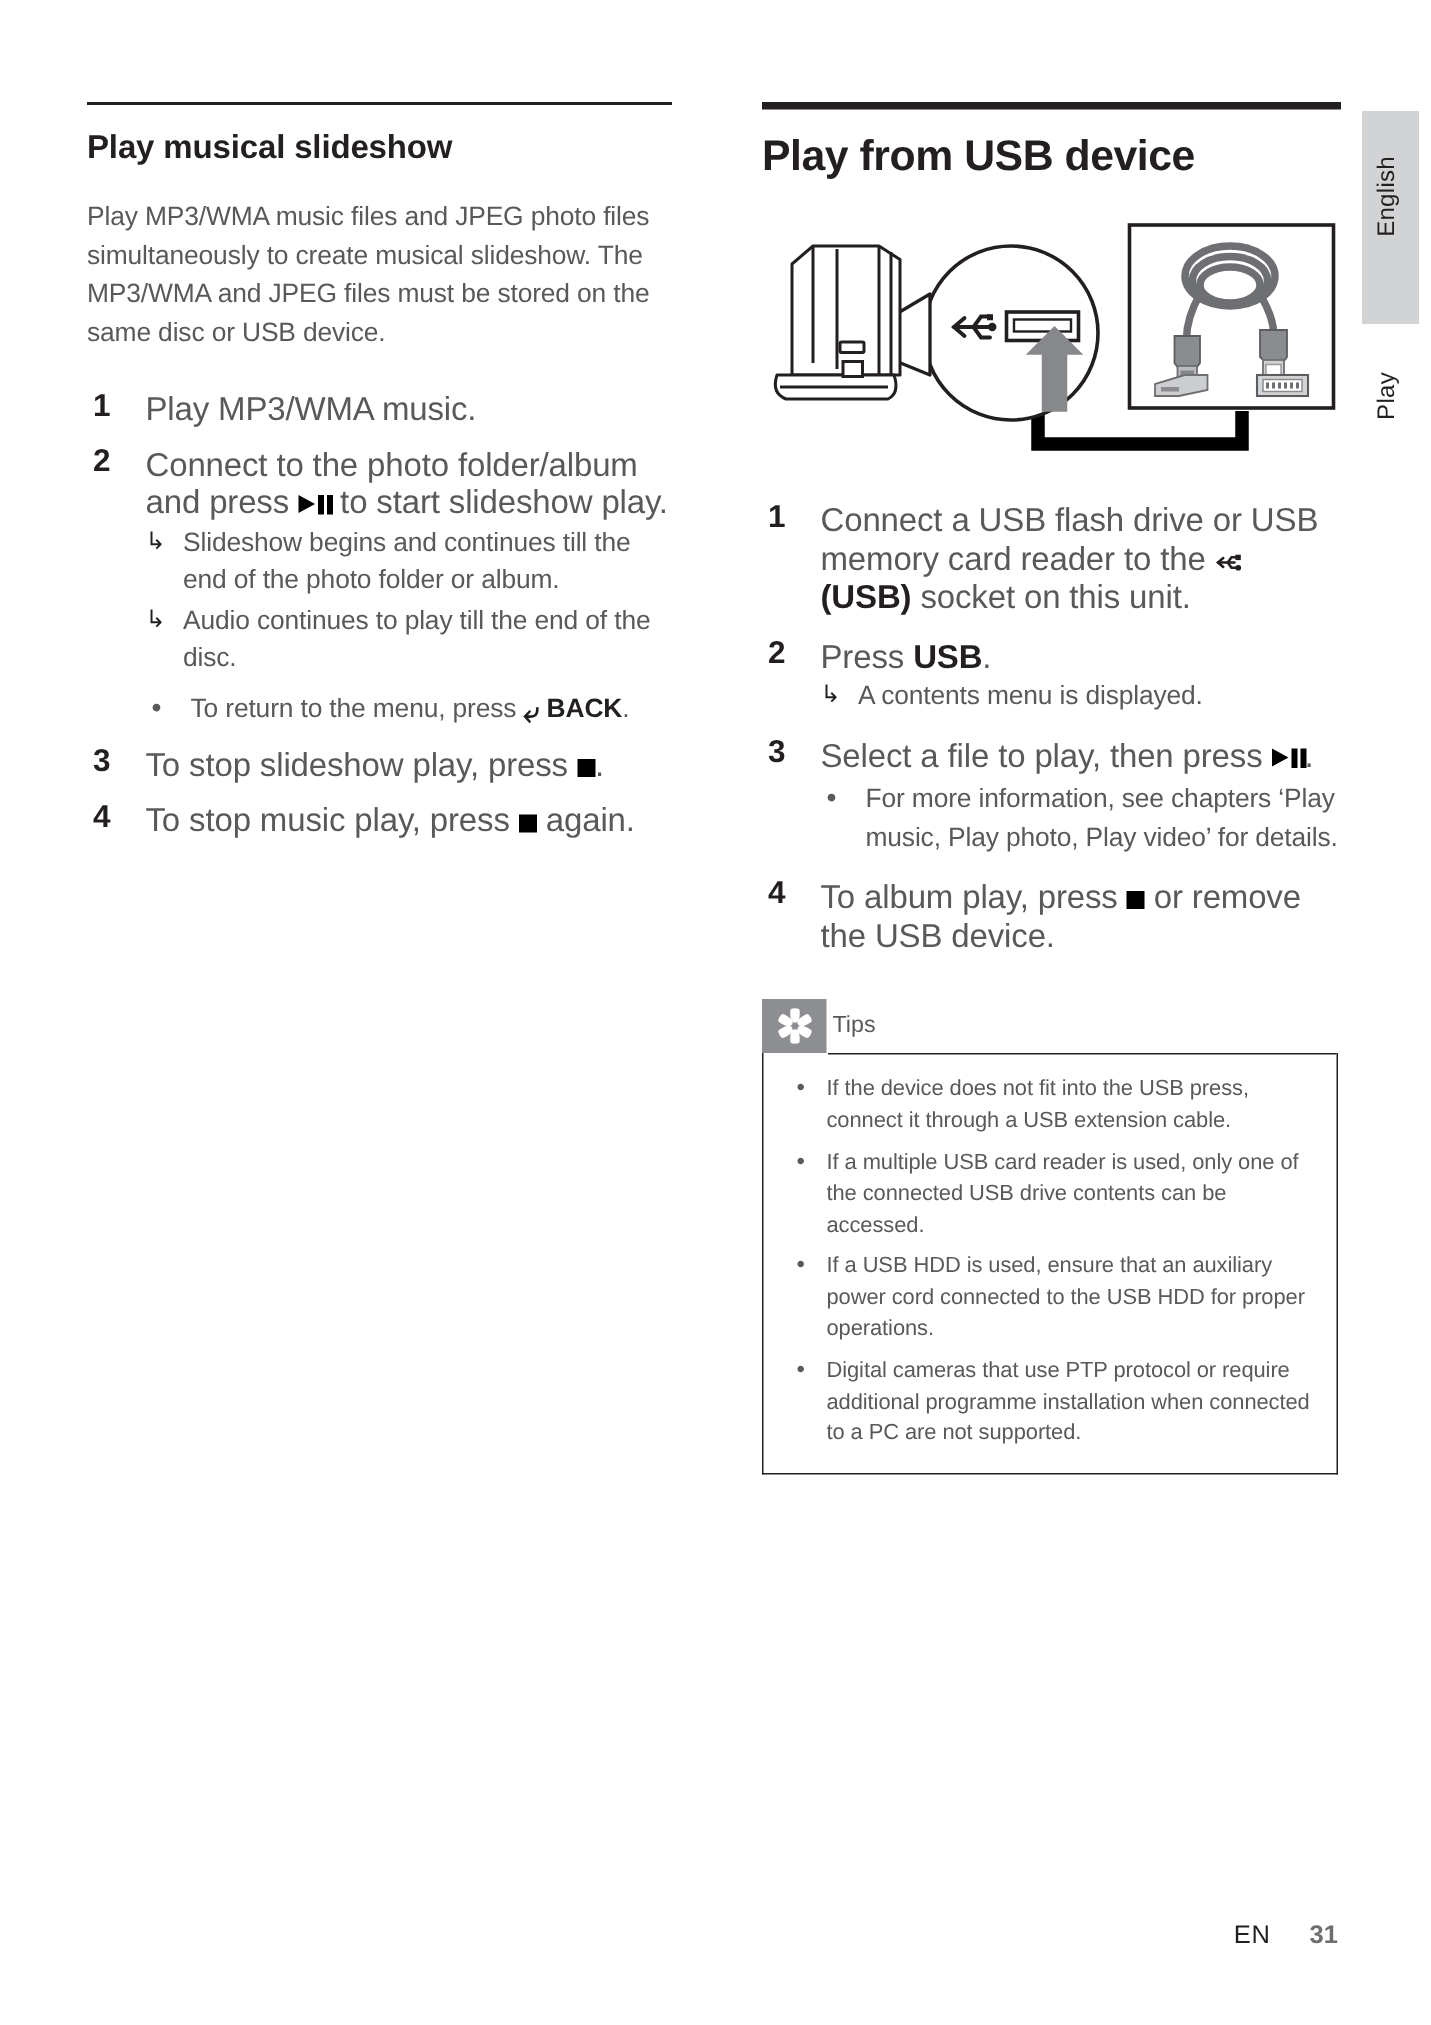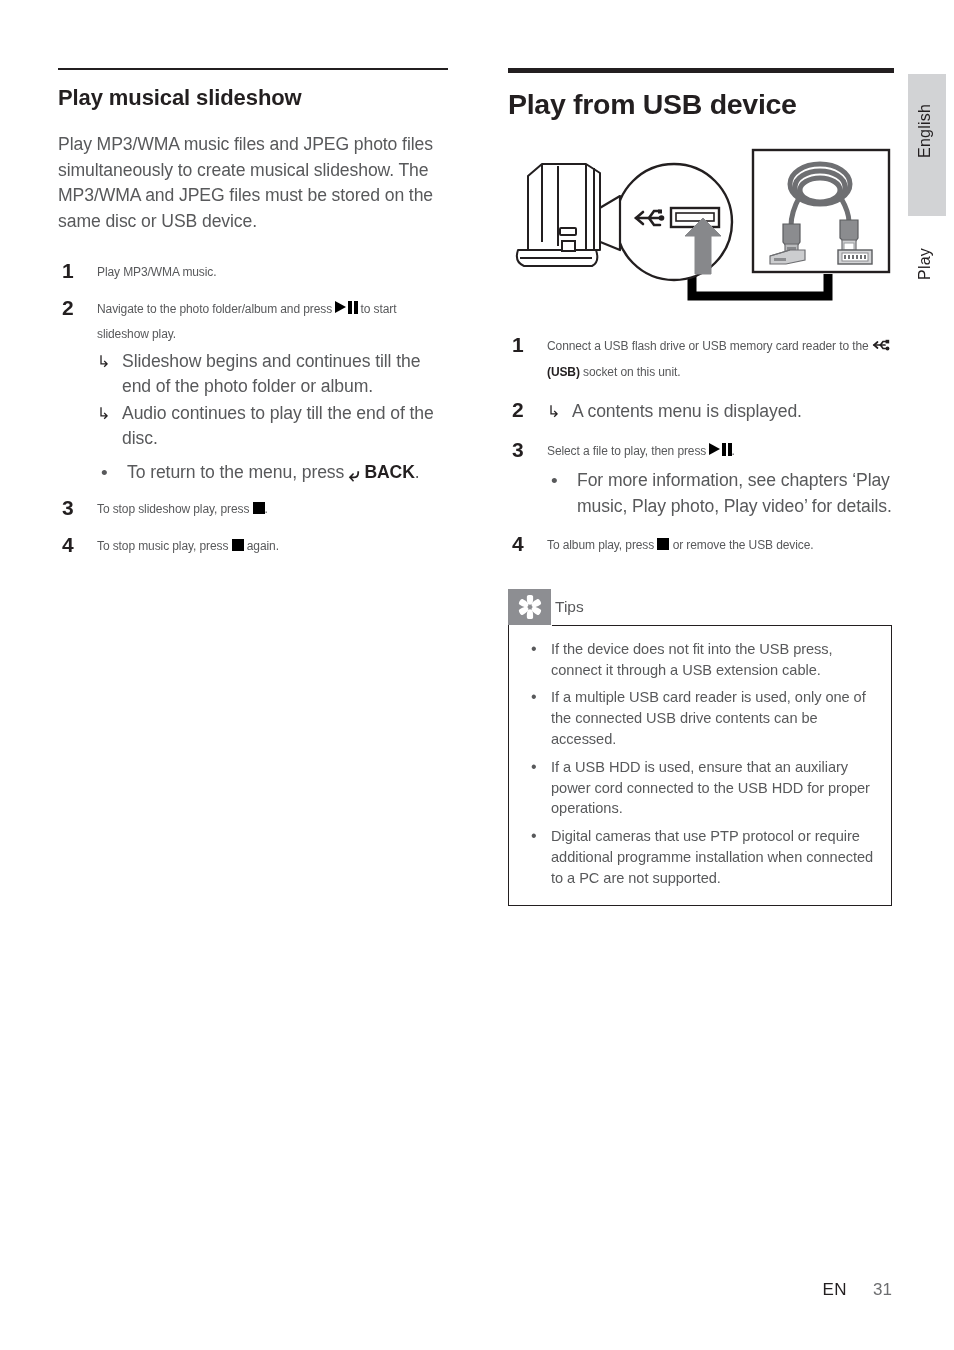--- a/index.html
+++ b/index.html
@@ -85,21 +85,21 @@
   .step-num {
     position: absolute;
     left: 4px;
     top: -2px;
     font-size: 21px;
     font-weight: 700;
     color: #231f20;
     line-height: 25.5px;
   }
   .step-text {
-    font-size: 12px;
+    font-size: 22px;
     line-height: 25.5px;
     color: #58595b;
     letter-spacing: -0.1px;
   }
   .step-text b, .bold {
     color: #231f20;
     font-weight: 700;
   }
 
   
@@ -300,20 +300,21 @@
   .footer-en {
     font-size: 17px;
     color: #231f20;
     letter-spacing: 0.5px;
     margin-left: 48px;
   }
   .footer-page {
     font-size: 17px;
     color: #6d6e70;
     margin-left: 26px;
+    font-weight: bold;
   }
 </style>
 </head>
 <body>
 
 <div class="page">
 
   <div class="col-left">
 
     <div class="rule-thin"></div>
@@ -327,21 +328,21 @@
       <div class="step">
         <span class="step-num">1</span>
         <div class="step-text">
           <span>Play MP3/WMA music.</span>
         </div>
       </div>
 
       <div class="step">
         <span class="step-num">2</span>
         <div class="step-text">
-          <span>Navigate to the photo folder/album and press </span><span class="glyph-playpause"><span class="tri"></span><span class="bar1"></span><span class="bar2"></span></span><span> to start slideshow play.</span>
+          <span>Connect to the photo folder/album and press </span><span class="glyph-playpause"><span class="tri"></span><span class="bar1"></span><span class="bar2"></span></span><span> to start slideshow play.</span>
         </div>
 
         <div class="sub-arrow">
           <span class="arrow-glyph">↳</span><span>Slideshow begins and continues till the end of the photo folder or album.</span>
         </div>
 
         <div class="sub-arrow">
           <span class="arrow-glyph">↳</span><span>Audio continues to play till the end of the disc.</span>
         </div>
 
@@ -462,20 +463,23 @@
                   <path d="M8.5 7 L11 10.5 L14 10.5"></path>
                 </g>
                 <circle cx="15.5" cy="10.5" r="1.9" fill="#231f20"></circle>
                 <rect x="13.6" y="1.8" width="3.6" height="3.6" fill="#231f20"></rect>
               </svg></span><span class="bold"> (USB)</span><span> socket on this unit.</span>
         </div>
       </div>
 
       <div class="step" style="margin-top:14px;">
         <span class="step-num">2</span>
+        <div class="step-text">
+          <span>Press </span><span class="bold">USB</span><span>.</span>
+        </div>
         <div class="sub-arrow">
           <span class="arrow-glyph">↳</span><span>A contents menu is displayed.</span>
         </div>
       </div>
 
       <div class="step" style="margin-top:14px;">
         <span class="step-num">3</span>
         <div class="step-text">
           <span>Select a file to play, then press </span><span class="glyph-playpause"><span class="tri"></span><span class="bar1"></span><span class="bar2"></span></span><span>.</span>
         </div>

